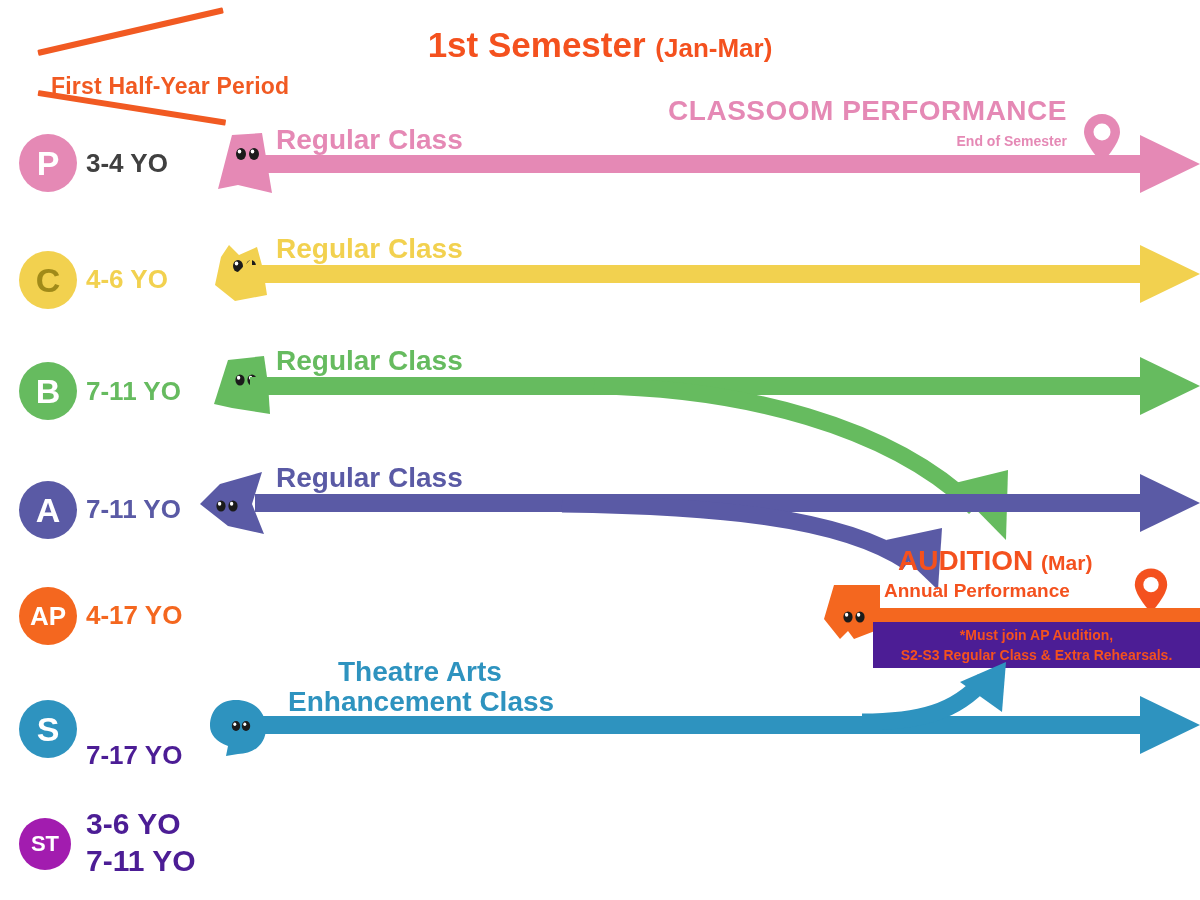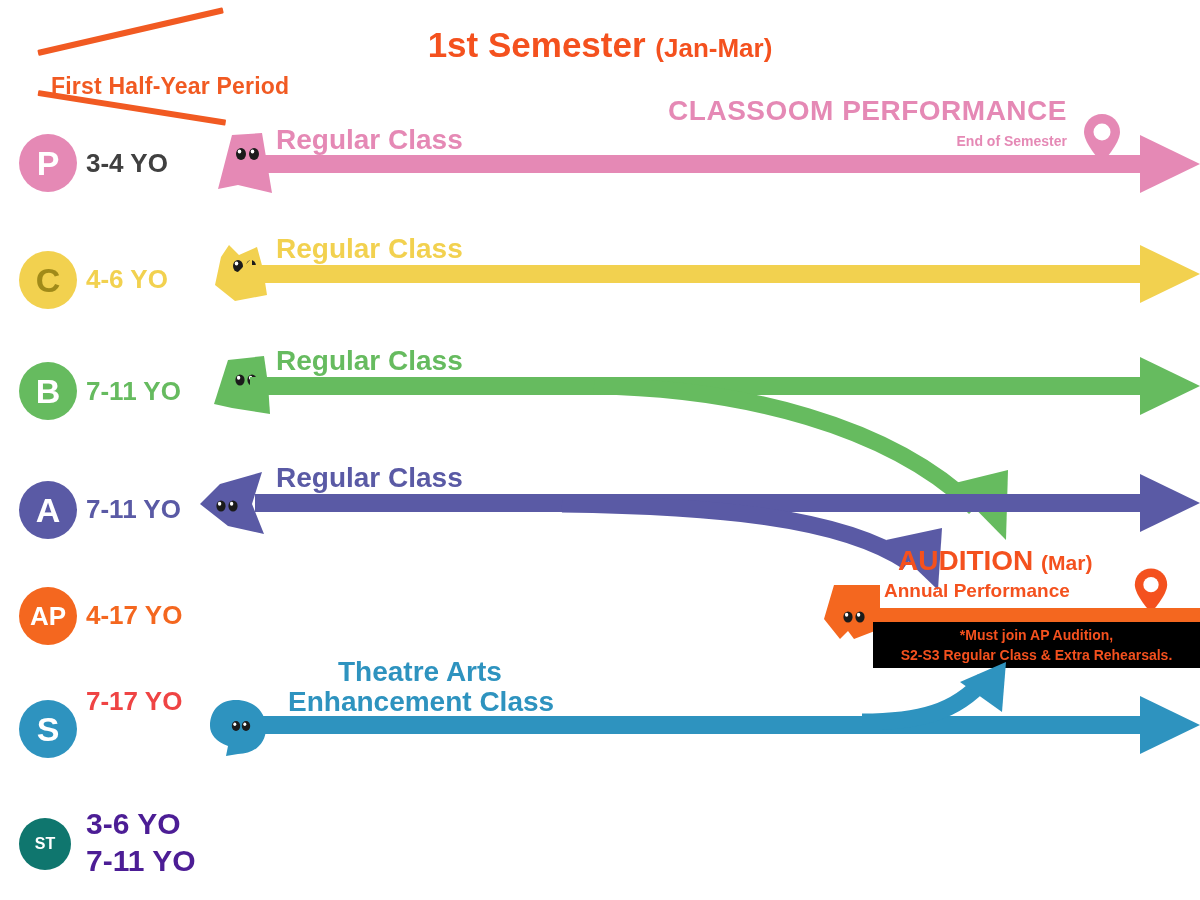--- a/index.html
+++ b/index.html
@@ -58,21 +58,21 @@
 
   
   .aud-title{
     position:absolute;font-size:28px;font-weight:bold;color:#f4511e;white-space:nowrap;
   }
   .aud-title .sub{font-size:21px;}
   .aud-sub{
     position:absolute;font-size:19px;font-weight:bold;color:#f4511e;white-space:nowrap;
   }
   .note-box{
-    position:absolute;background:#000000;
+    position:absolute;background:#4c1d95;
     display:flex;flex-direction:column;align-items:center;justify-content:center;
     color:#f4511e;font-size:14px;font-weight:bold;line-height:1.45;text-align:center;
   }
 
   .st-age{position:absolute;font-size:30px;font-weight:bold;color:#4c1d95;white-space:nowrap;line-height:1.22;}
 </style>
 </head>
 <body>
 
 <div id="stage">
@@ -214,21 +214,21 @@
   <div class="bar" style="left:870px;top:608px;width:330px;background:#f4671f;"></div>
 
   <div class="note-box" style="left:873px;top:622px;width:327px;height:46px;">
     <div>*Must join AP Audition,</div>
     <div>S2-S3 Regular Class &amp; Extra Rehearsals.</div>
   </div>
 
   <div class="row-badge" style="left:19px;top:700px;width:58px;height:58px;background:#2e93bf;color:#ffffff;font-size:34px;">
     <span>S</span>
   </div>
-  <div class="row-age" style="left:86px;top:686px;color:#ef4444;text-align:center;">7-17 YO</div>
+  <div class="row-age" style="left:86px;top:740px;color:#4c1d95;text-align:center;">7-17 YO</div>
 
   <svg class="abs" style="left:208px;top:698px;" width="62" height="62" viewBox="0 0 62 62">
     <path d="M28 2 C46 2 58 14 58 30 C58 46 46 56 30 56 L18 58 L20 48 C8 44 2 36 2 28 C2 12 12 2 28 2 Z" fill="#2e93bf"></path>
     <ellipse cx="28" cy="28" rx="4.2" ry="5" fill="#1b1b1b"></ellipse>
     <ellipse cx="38" cy="28" rx="4.2" ry="5" fill="#1b1b1b"></ellipse>
     <ellipse cx="26.8" cy="26.2" rx="1.5" ry="1.8" fill="#ffffff"></ellipse>
     <ellipse cx="36.8" cy="26.2" rx="1.5" ry="1.8" fill="#ffffff"></ellipse>
   </svg>
 
   <div class="bar-label" style="left:288px;top:686px;color:#2e93bf;">Enhancement Class</div>
@@ -237,21 +237,21 @@
   <div class="bar" style="left:258px;top:716px;width:886px;background:#2e93bf;"></div>
   <svg class="abs" style="left:1140px;top:696px;" width="60" height="58" viewBox="0 0 60 58">
     <path d="M0 0 L60 29 L0 58 Z" fill="#2e93bf"></path>
   </svg>
 
   <svg class="abs" style="left:860px;top:660px;" width="190" height="70" viewBox="0 0 190 70">
     <path d="M2 62 C60 62 96 52 124 20" stroke="#2e93bf" stroke-width="17" fill="none"></path>
     <path d="M100 22 L146 2 L142 52 Z" fill="#2e93bf"></path>
   </svg>
 
-  <div class="row-badge" style="left:19px;top:818px;width:52px;height:52px;background:#0f766e;color:#ffffff;font-size:16px;">
+  <div class="row-badge" style="left:19px;top:818px;width:52px;height:52px;background:#a21caf;color:#ffffff;font-size:22px;">
     <span>ST</span>
   </div>
   <div class="st-age" style="left:86px;top:806px;">
     <div>3-6 YO</div>
     <div>7-11 YO</div>
   </div>
 
 </div>
 
 </body></html>

